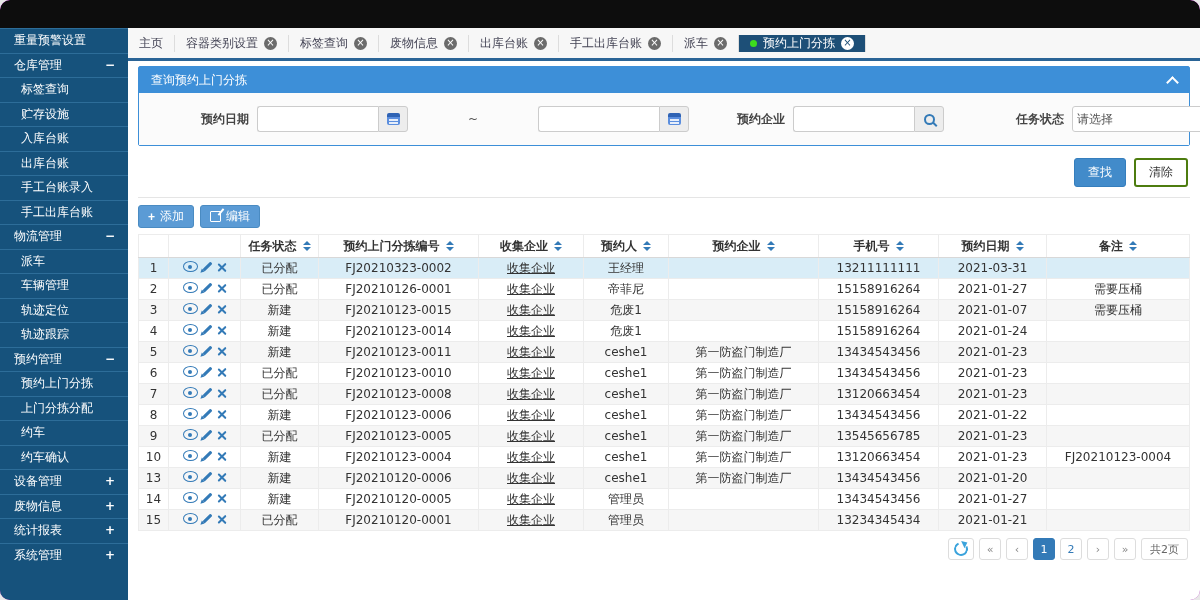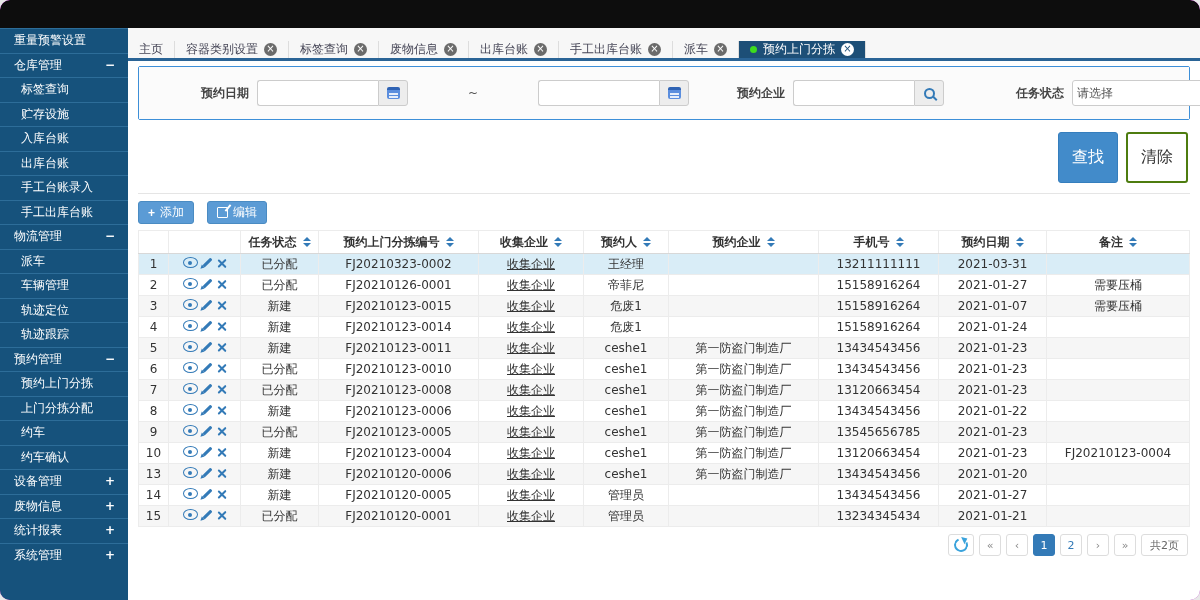--- a/index.html
+++ b/index.html
@@ -10,21 +10,21 @@
   .topbar{position:absolute;left:0;top:0;width:1200px;height:28px;background:#0d0d0d;border-radius:10px 10px 0 0}
   
   .sidebar{position:absolute;left:0;top:28px;width:128px;bottom:0;background:#16527c;overflow:hidden}
   .side-item{height:23.5px;line-height:23.5px;border-top:1px solid #2d6d99;color:#fff;
              display:flex;justify-content:space-between;align-items:center;cursor:pointer;white-space:nowrap}
   .side-item.parent{padding-left:14px}
   .side-item.child{padding-left:21px}
   .side-item .toggle{margin-right:13px;font-weight:bold;font-size:12px}
   
   .main{position:absolute;left:128px;top:28px;right:0;bottom:0;background:#fff}
-  .tabbar{height:30px;background:#f7f7f7;border-bottom:3px solid #2a6496;display:flex;align-items:flex-end}
+  .tabbar{height:30px;background:#f7f7f7;border-bottom:3px solid #2a6496;display:flex;align-items:center}
   .tab{padding:0 11px;display:flex;align-items:center;gap:6px;border-right:1px solid #ddd;color:#445;cursor:pointer}
   .tab.active{background:#1d4f77;color:#fff}
   .tab-close{width:13px;height:13px;border-radius:50%;background:#6b6b6b;color:#fff;font-size:10px;
              line-height:12px;text-align:center;display:inline-block}
   .tab-close::before{content:"×"}
   .tab.active .tab-close{background:#fff;color:#1d4f77}
   .tab-dot{width:7px;height:7px;border-radius:50%;background:#3ddc1e;display:inline-block}
   .content{padding:5px 10px 0 10px}
   
   .panel{border:1px solid #3d8fd8;border-radius:2px}
@@ -45,24 +45,24 @@
             background:rgba(255,255,255,.85);box-shadow:0 3px 0 rgba(255,255,255,.85)}
   .icon-search{width:7px;height:7px;border:2px solid #337ab7;border-radius:50%;position:relative}
   .icon-search::after{content:"";position:absolute;width:2px;height:5px;background:#337ab7;
             right:-3px;bottom:-4px;transform:rotate(-45deg)}
   .tilde{margin:0 60px;color:#555}
   .fg1{margin-left:52px}.fg2{margin-left:48px}.fg3{margin-left:72px}
   select{width:150px;height:26px;border:1px solid #ccc;border-radius:3px;color:#555;font-size:12px;
          background:#fff;outline:none}
   
   .actions-row{display:flex;justify-content:flex-end;gap:8px;padding:12px 2px 10px 0;border-bottom:1px solid #e5e5e5}
-  .btn{font-size:16px;border-radius:3px;padding:13px 13px;cursor:pointer;display:inline-flex;align-items:center;gap:5px}
+  .btn{font-size:12px;border-radius:3px;padding:4px 13px;cursor:pointer;display:inline-flex;align-items:center;gap:5px}
   .btn-primary{background:#428bca;border:1px solid #357ebd;color:#fff}
   .btn-default{background:#fff;border:2px solid #4d7c0f;color:#333}
-  .toolbar{display:flex;gap:13px;padding:7px 0 6px 0}
+  .toolbar{display:flex;gap:6px;padding:7px 0 6px 0}
   .btn-sm{background:#5b9bd5;border:1px solid #4a8bc2;color:#fff;padding:2px 9px;font-size:12px}
   .icon-plus{font-weight:bold;font-size:12px;line-height:10px}
   .icon-plus::before{content:"+"}
   .icon-edit{width:9px;height:9px;border:1.5px solid #fff;border-radius:1px;position:relative;display:inline-block}
   .icon-edit::after{content:"";position:absolute;width:2px;height:8px;background:#fff;
             top:-4px;right:-2px;transform:rotate(40deg)}
   
   table{width:100%;border-collapse:collapse;table-layout:fixed}
   th,td{border:1px solid #ececec;font-size:12px;color:#333;overflow:hidden;white-space:nowrap}
   thead th{border-bottom:1px solid #d8d8d8;font-weight:bold;height:20px;padding:1px 2px;cursor:pointer}
@@ -214,20 +214,24 @@
         </div>
         <div class="tab active">
           <span class="tab-dot"></span>
           <span>预约上门分拣</span>
           <span class="tab-close"></span>
         </div>
       </div>
 
     <div class="content">
       <div class="panel">
+        <div class="panel-head">
+          <span>查询预约上门分拣</span>
+          <span class="chev-up"></span>
+        </div>
         <div class="panel-body">
           <div class="fg fg1">
             <label>预约日期</label>
             <input class="in" style="">
             <span class="addon">
               <span class="icon-cal"></span>
             </span>
           </div>
           <span class="tilde">~</span>
           <div class="fg">

